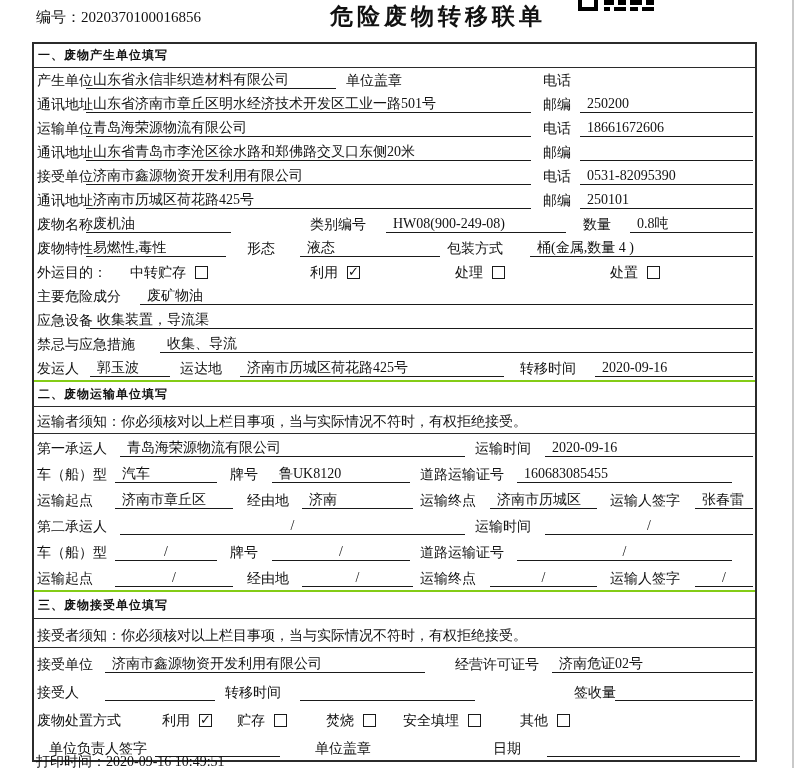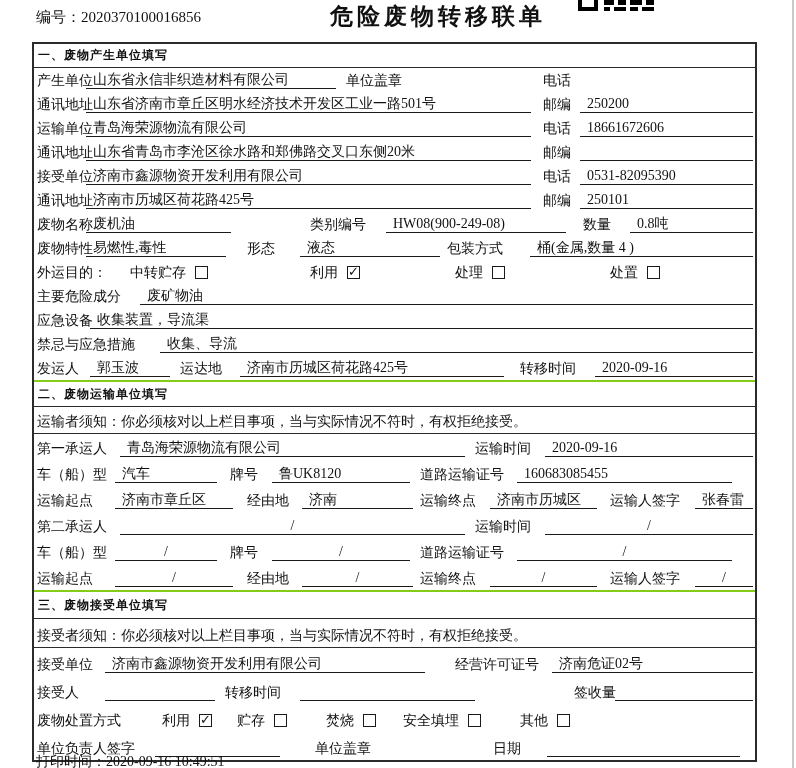--- a/index.html
+++ b/index.html
@@ -215,21 +215,21 @@
       </div>
       <div class="row" style="height: 28px;">
         <span class="seg label" style="left: 3px;">废物处置方式</span>
         <span class="seg check" style="left: 128px;"><span class="chk-label">利用</span><span class="chk-box checked"></span></span>
         <span class="seg check" style="left: 203px;"><span class="chk-label">贮存</span><span class="chk-box"></span></span>
         <span class="seg check" style="left: 283px; margin-left: 9px;"><span class="chk-label">焚烧</span><span class="chk-box"></span></span>
         <span class="seg check" style="left: 369px;"><span class="chk-label">安全填埋</span><span class="chk-box"></span></span>
         <span class="seg check" style="left: 486px;"><span class="chk-label">其他</span><span class="chk-box"></span></span>
       </div>
       <div class="row" style="height: 28px;">
-        <span class="seg label" style="left: 3px; margin-top: 13px;">单位负责人签字</span>
+        <span class="seg label" style="left: 15px; margin-top: 13px;">单位负责人签字</span>
         <span class="seg field center" style="width: 125px; left: 121px;"></span>
         <span class="seg label" style="left: 281px;">单位盖章</span>
         <span class="seg label" style="left: 459px;">日期</span>
         <span class="seg field center" style="width: 193px; left: 513px;"></span>
       </div>
     </div>
   </div>
 
 <div class="footer"><span>打印时间：</span><span>2020-09-16 10:49:51</span></div>
 

